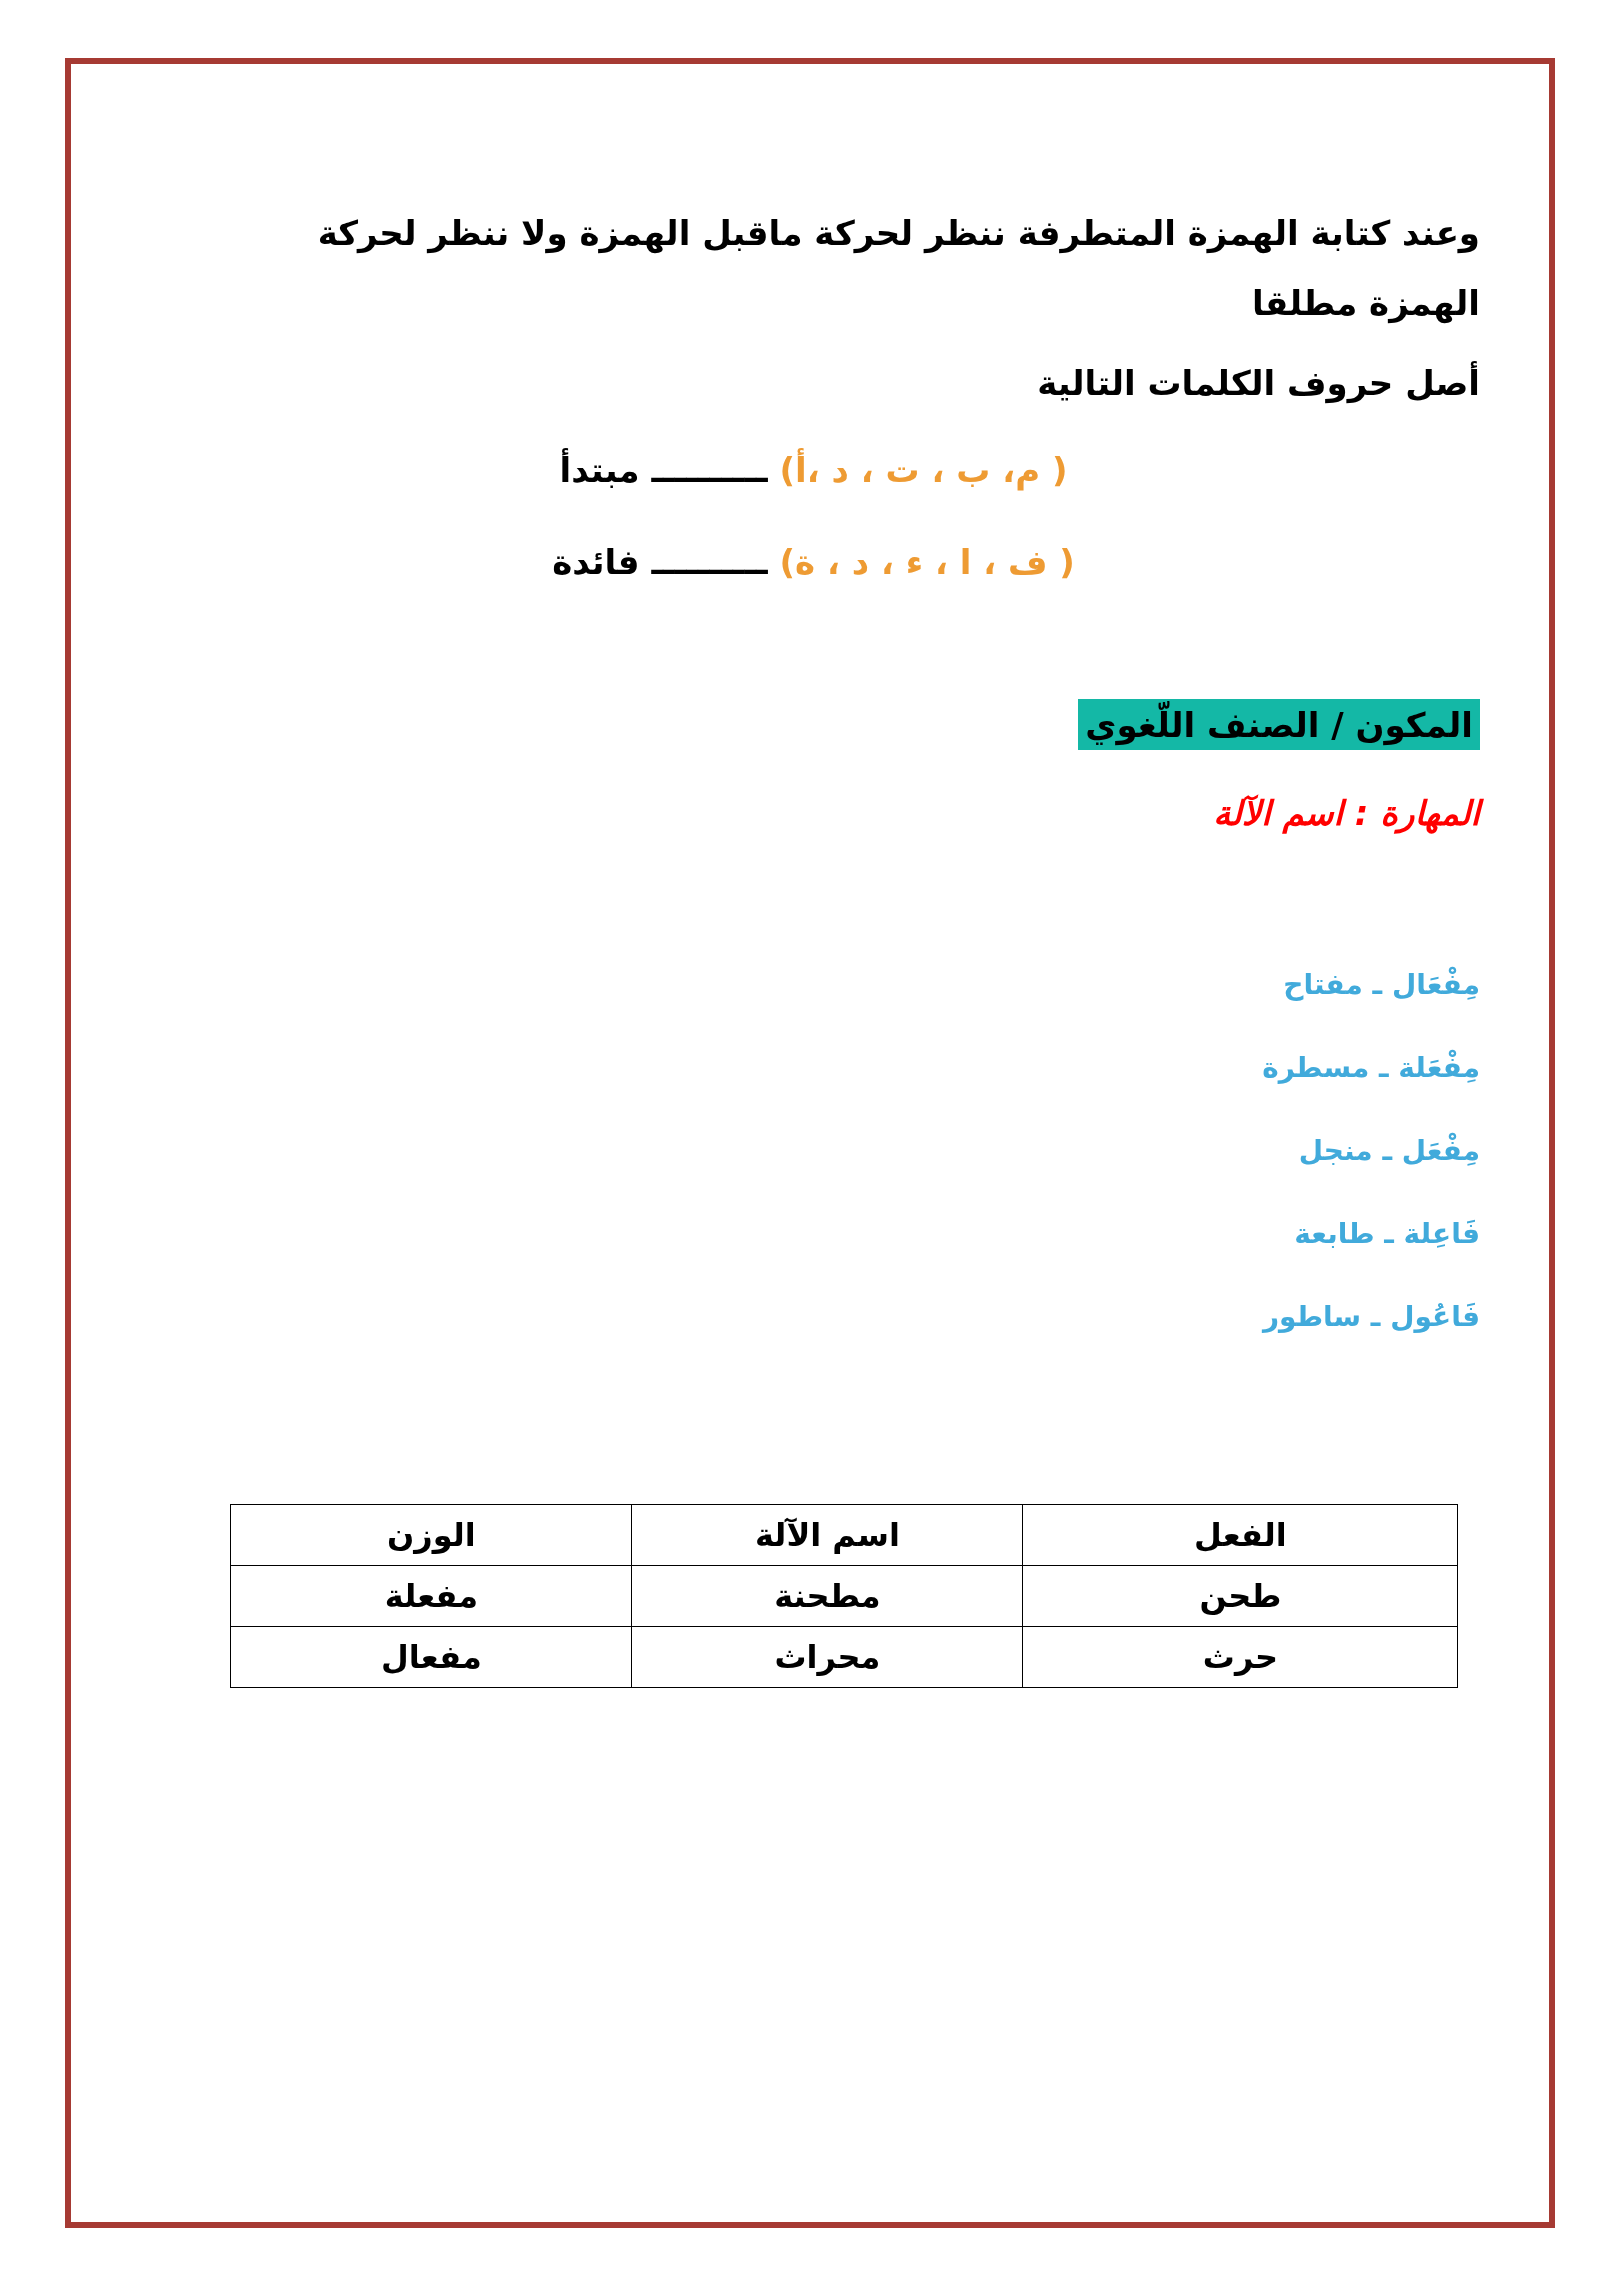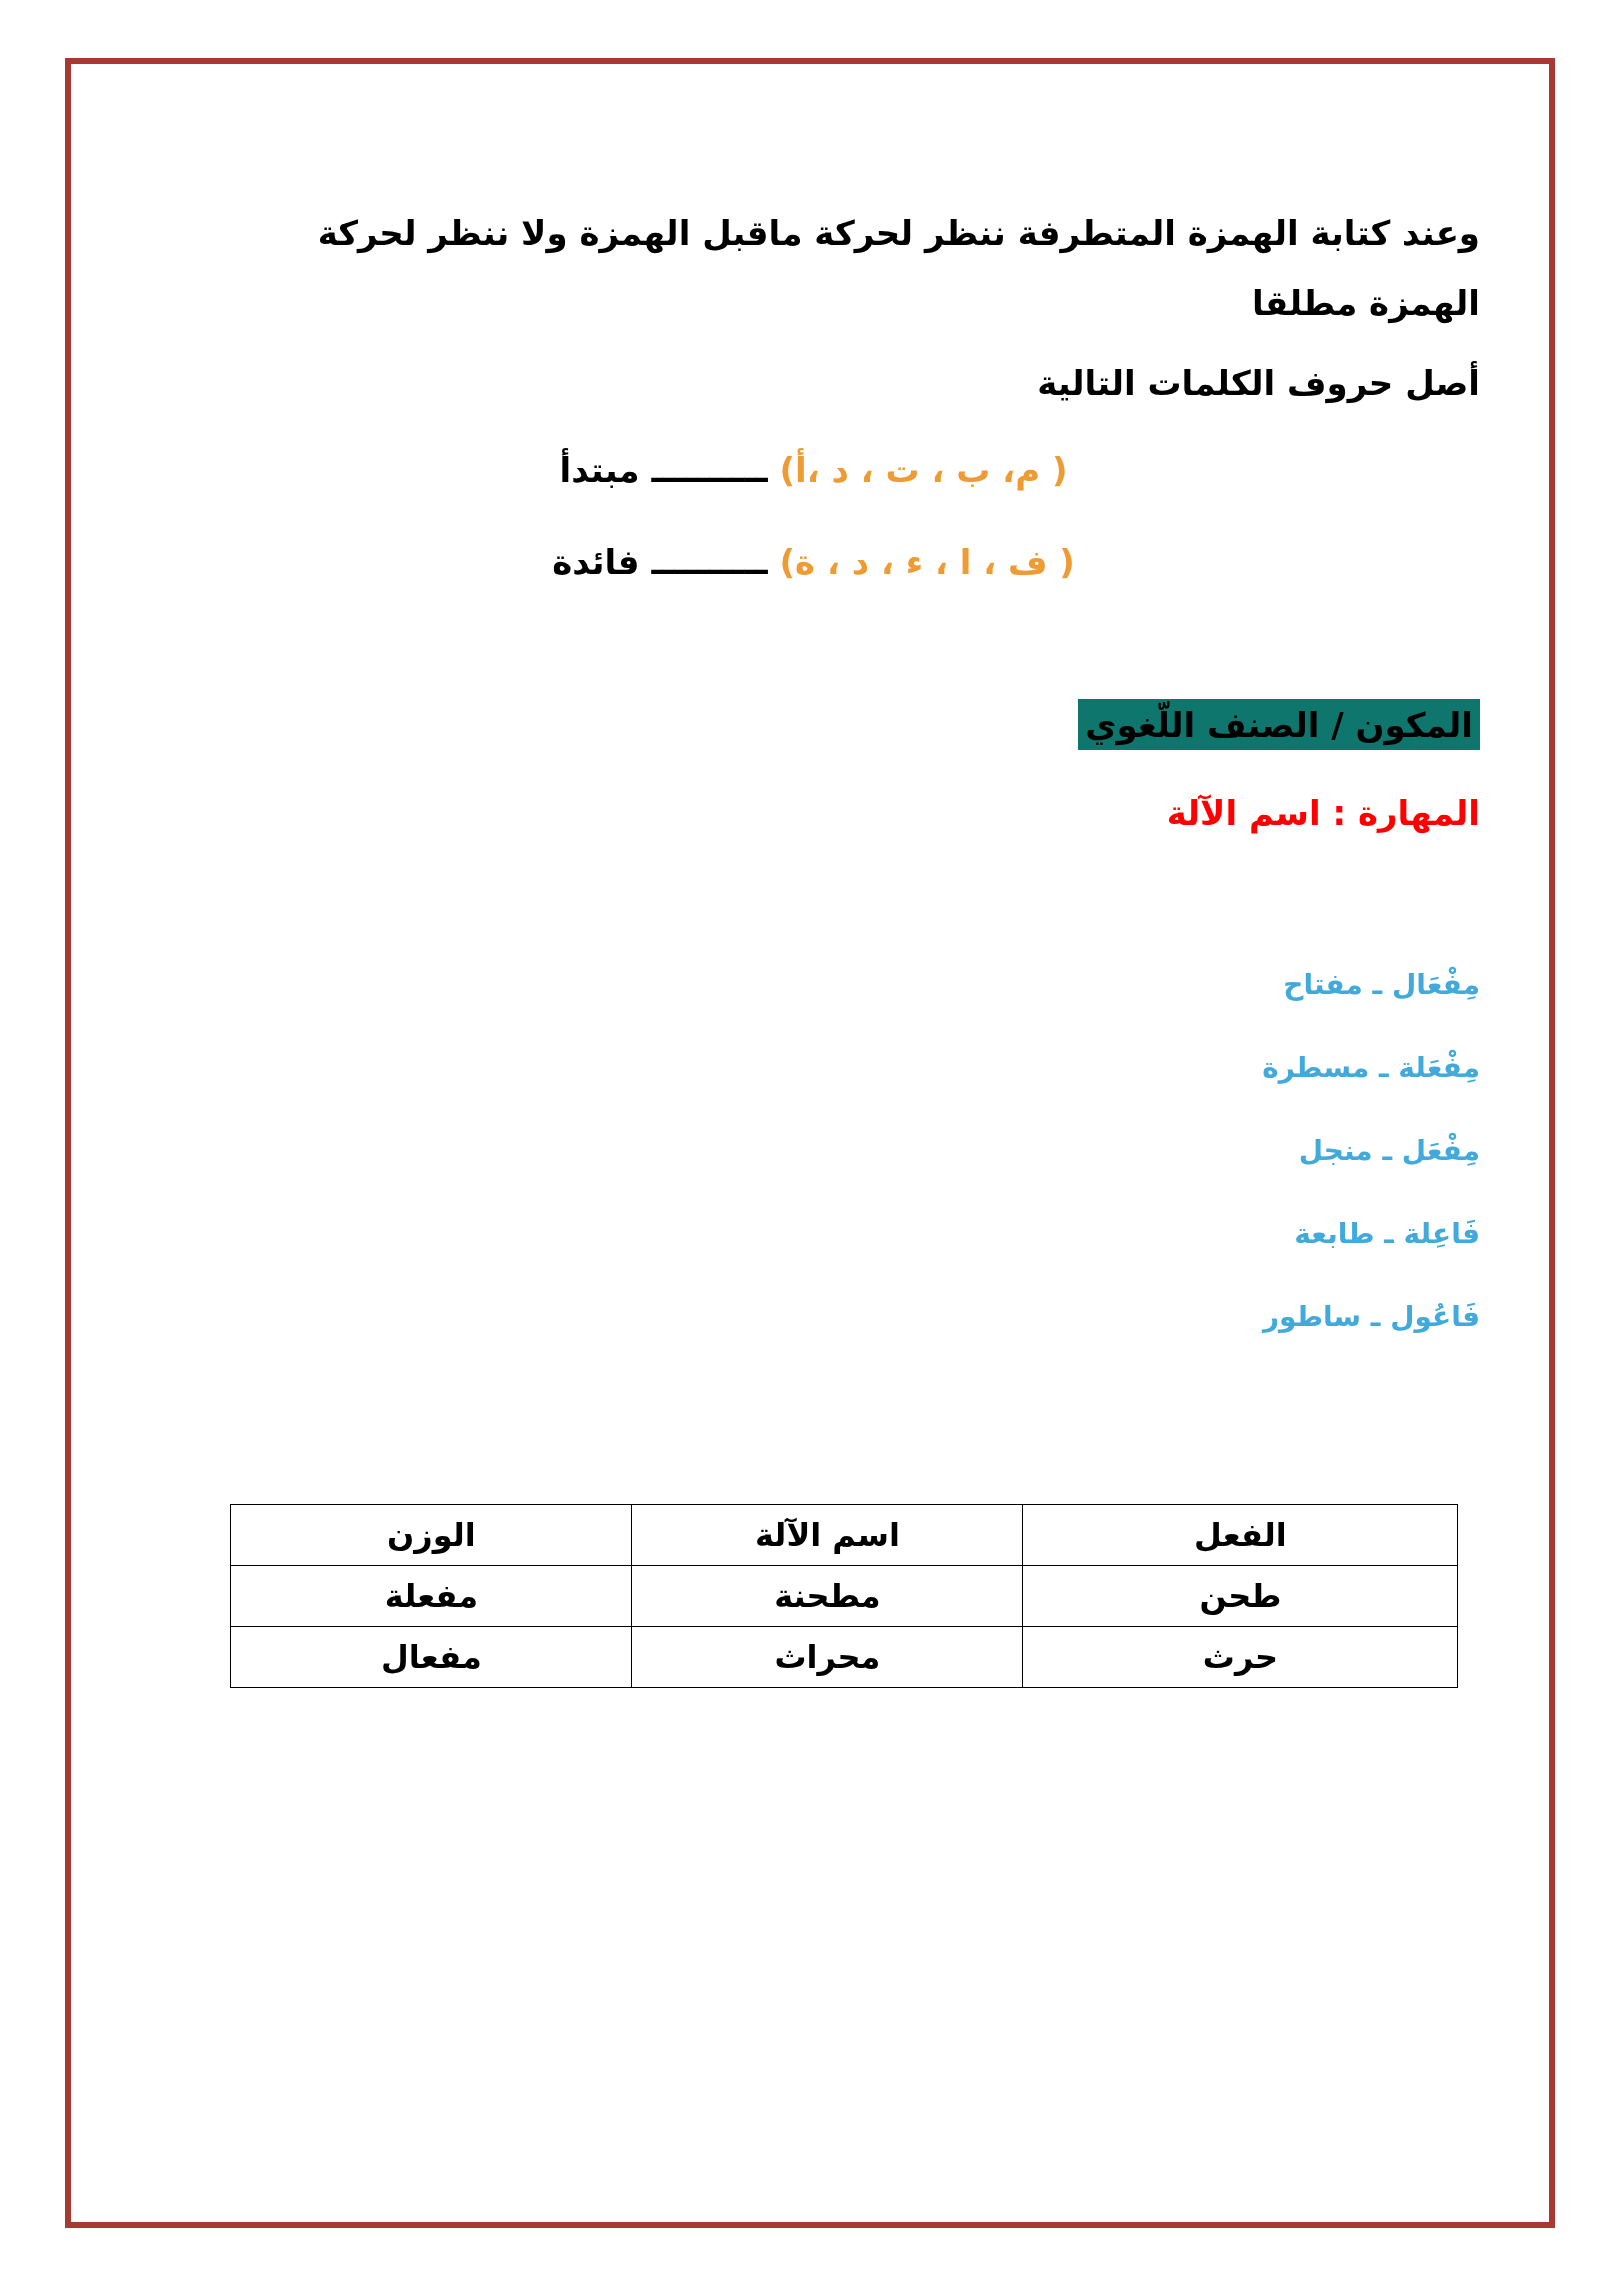--- a/index.html
+++ b/index.html
@@ -60,28 +60,29 @@
   }
   .dash-run {
     color: #000000;
     letter-spacing: 0;
   }
   .highlight-wrap {
     margin: 117px 0 0 0;
   }
   .yellow-highlight {
     display: inline-block;
-    background: #0f766e;
+    background: #14b8a6;
     font-size: 34px;
     padding: 5.4px 7.2px;
   }
   .skill-heading {
     color: #FF0000;
     font-size: 34px;
     margin: 43px 0 0 0;
+    font-style: italic;
   }
   .patterns-block {
     margin-top: 135px;
   }
   .pattern-line {
     color: #41AADB;
     font-size: 28px;
     margin: 0 0 50px 0;
   }
   table.instrument-table {

